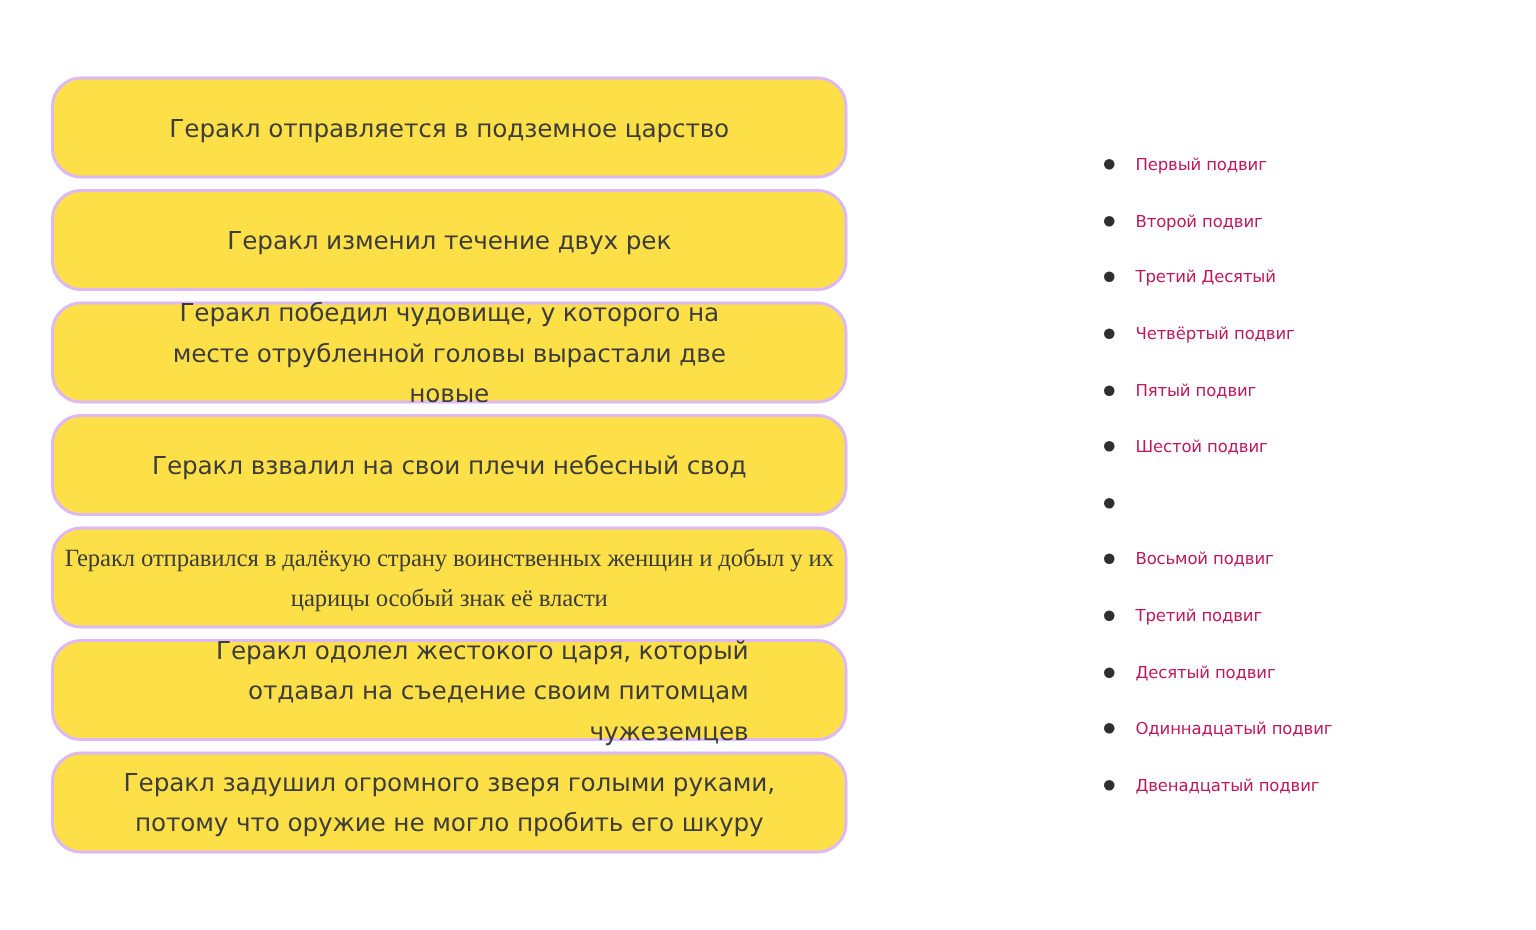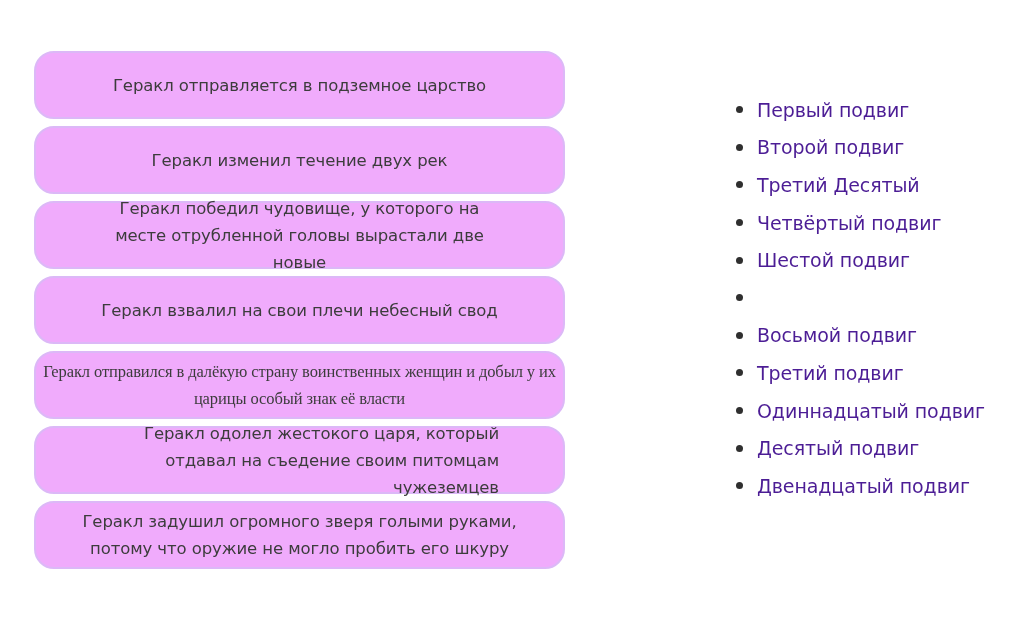--- a/index.html
+++ b/index.html
@@ -21,21 +21,21 @@
       top: 51px;
       width: 531px;
     }
     .card {
       box-sizing: border-box;
       width: 531px;
       height: 68px;
       margin-bottom: 7px;
       border: 2px solid #dcb8f7;
       border-radius: 20px;
-      background: #f0abfc;
+      background: #fde047;
       display: flex;
       align-items: center;
       justify-content: center;
       text-align: center;
       font-size: 16.5px;
       line-height: 27px;
       padding: 0 8px;
       color: #3c3c3c;
       cursor: grab;
       letter-spacing: -0.1px;
@@ -46,22 +46,22 @@
       left: 736px;
       top: 91px;
       margin: 0;
       padding: 0;
       list-style: none;
     }
     .list li {
       height: 37.6px;
       display: flex;
       align-items: center;
-      font-size: 19px;
-      color: #4c1d95;
+      font-size: 11px;
+      color: #be185d;
       white-space: nowrap;
       letter-spacing: -0.1px;
     }
     .bullet {
       display: inline-block;
       width: 7px;
       height: 7px;
       border-radius: 50%;
       background: #2f2f2f;
       margin-right: 14px;
@@ -107,38 +107,42 @@
   <li>
       <span class="bullet"></span>
       <span>Третий Десятый</span>
     </li>
   <li>
       <span class="bullet"></span>
       <span>Четвёртый подвиг</span>
     </li>
   <li>
       <span class="bullet"></span>
+      <span>Пятый подвиг</span>
+    </li>
+  <li>
+      <span class="bullet"></span>
       <span>Шестой подвиг</span>
     </li>
   <li>
       <span class="bullet"></span>
     </li>
   <li>
       <span class="bullet"></span>
       <span>Восьмой подвиг</span>
     </li>
   <li>
       <span class="bullet"></span>
       <span>Третий подвиг</span>
     </li>
   <li>
       <span class="bullet"></span>
-      <span>Одиннадцатый подвиг</span>
+      <span>Десятый подвиг</span>
     </li>
   <li>
       <span class="bullet"></span>
-      <span>Десятый подвиг</span>
+      <span>Одиннадцатый подвиг</span>
     </li>
   <li>
       <span class="bullet"></span>
       <span>Двенадцатый подвиг</span>
     </li>
 </ul>
 
 </body></html>

